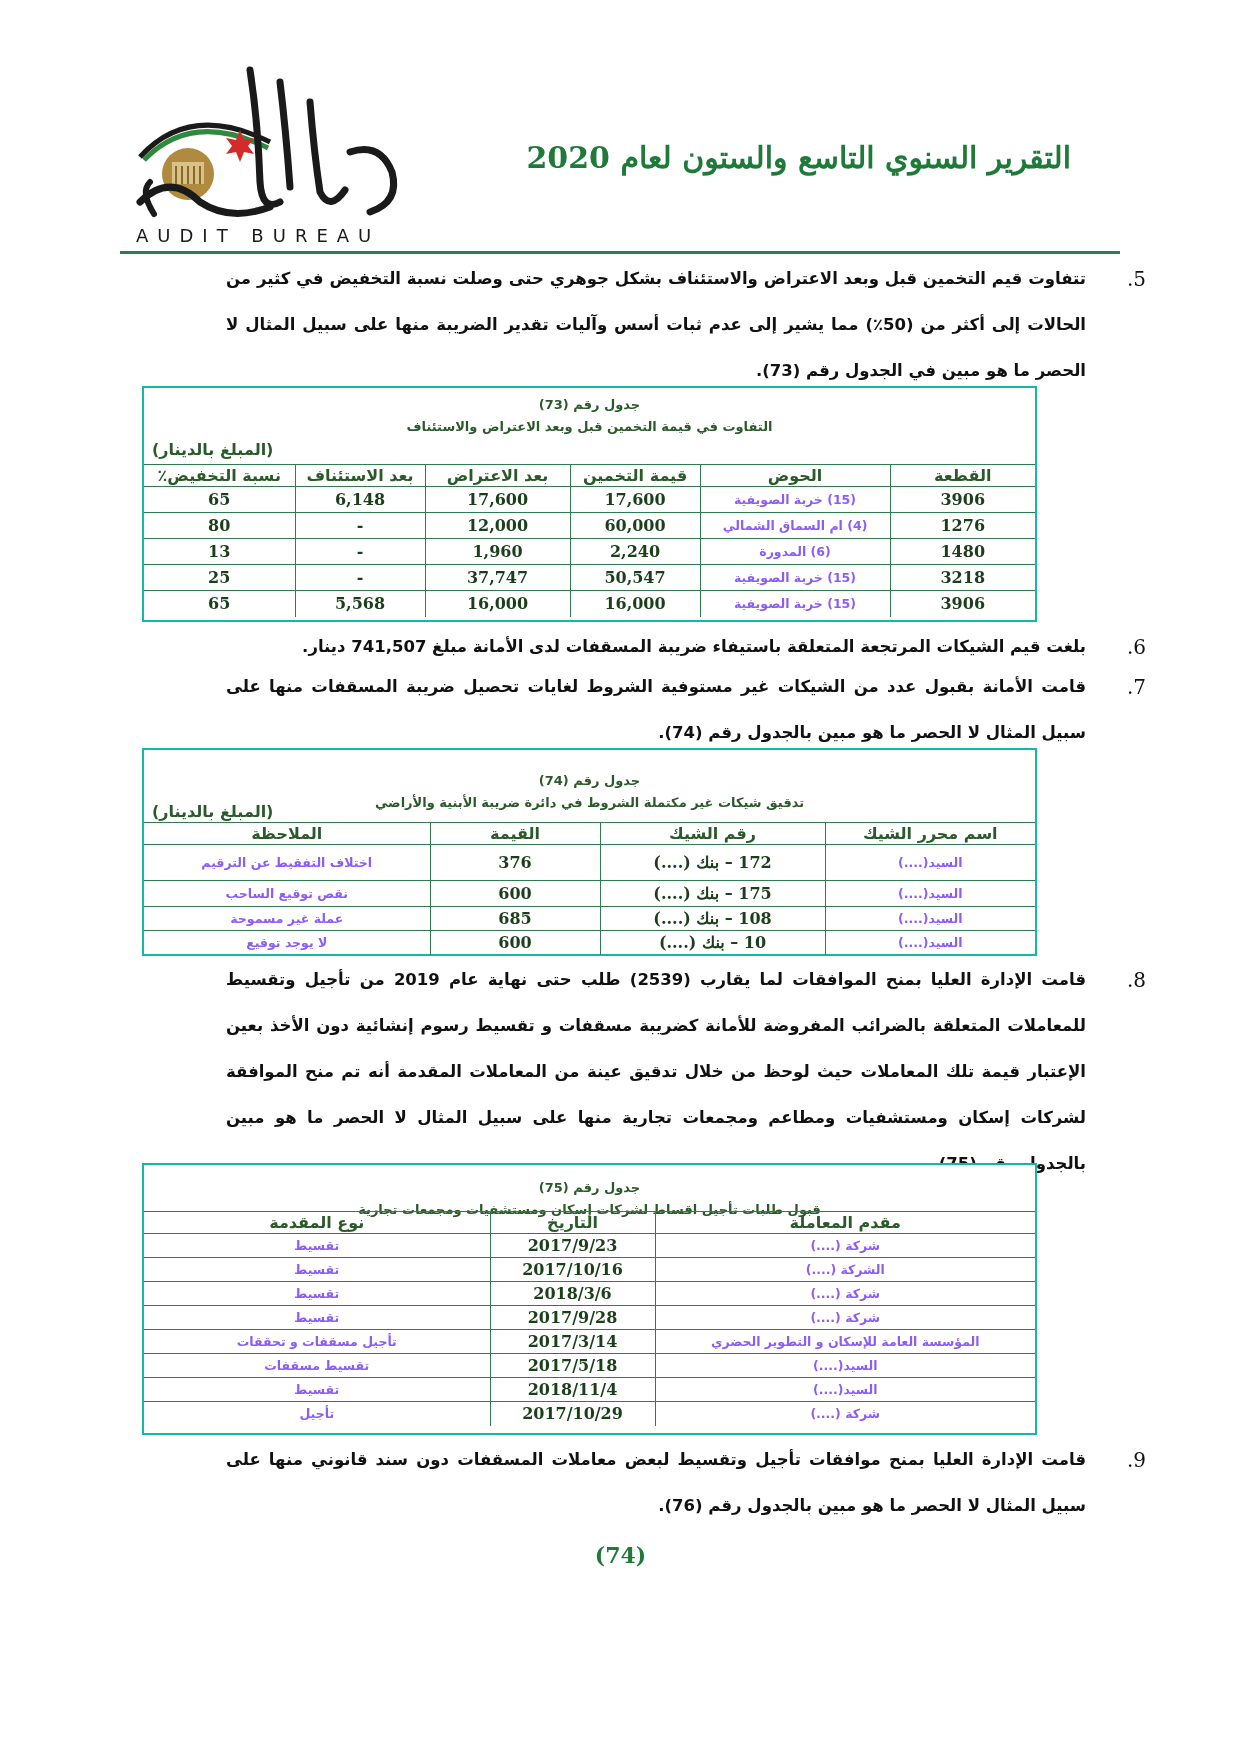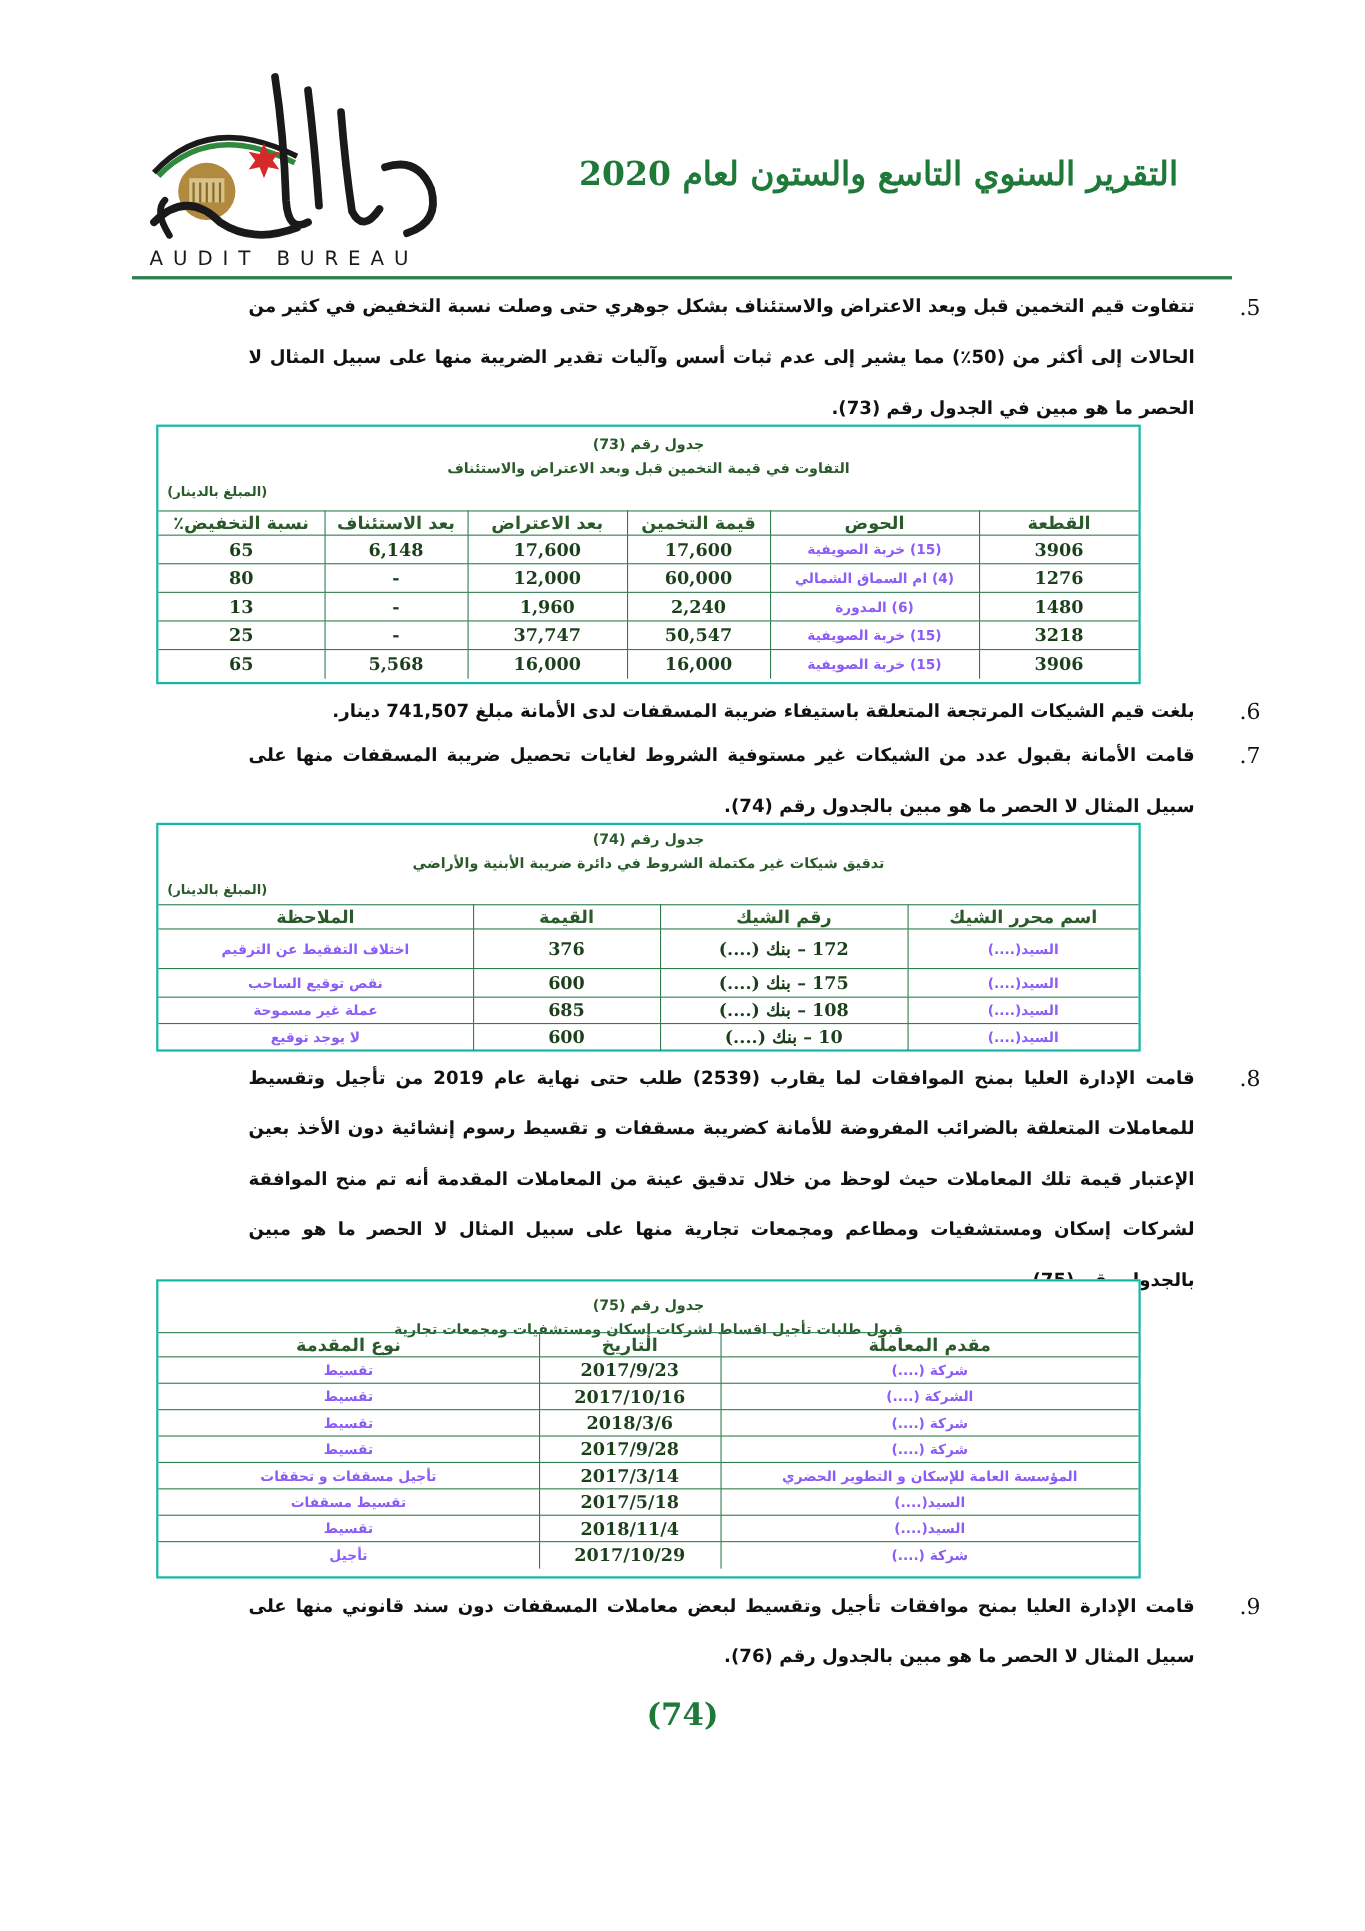--- a/index.html
+++ b/index.html
@@ -20,34 +20,34 @@
   .para { position: absolute; right: 155px; width: 860px; direction: rtl; text-align: justify;
           font-family: "DejaVu Sans", sans-serif; font-weight: bold; font-size: 16.5px;
           line-height: 46px; color: #111; }
   .para-num { position: absolute; right: -60px; top: 0; font-family: "DejaVu Serif", serif;
               font-weight: normal; font-size: 20px; direction: ltr; }
   .para-text { display: block; }
 
   
   .tbl-wrap { position: absolute; border: 2px solid #14b8a6; box-sizing: border-box; direction: rtl; background: #fff; }
   .tbl-title { text-align: center; font-weight: bold; font-size: 13px; color: #2a5a2a; line-height: 22px; }
-  .tbl-unit { position: absolute; left: 8px; font-weight: bold; font-size: 12px; color: #2a5a2a; }
+  .tbl-unit { position: absolute; left: 8px; font-weight: bold; font-size: 16px; color: #2a5a2a; }
   table { border-collapse: collapse; width: 100%; direction: rtl; }
   th, td { border: 1.5px solid #2f7d4e; text-align: center; padding: 0; }
   th { font-size: 16px; font-weight: bold; color: #2a5a2a; }
   td { font-size: 15px; font-weight: bold; color: #1a3f1a; }
   td.num { font-family: "DejaVu Serif", serif; font-size: 16px; color: #1a3f1a; }
   td.txt { font-family: "DejaVu Sans", sans-serif; font-size: 12.5px; color: #8b5cf6; }
   table tr:first-child th { border-top: 1.5px solid #2f7d4e; }
   table th:first-child, table td:first-child { border-right: none; }
   table th:last-child, table td:last-child { border-left: none; }
   table tr:last-child td { border-bottom: none; }
 
   .page-number { position: absolute; left: 0; width: 1241px; top: 1542px; text-align: center;
-                 font-family: "DejaVu Serif", serif; font-weight: bold; font-size: 28px; color: #1f7a3a; direction: ltr; }
+                 font-family: "DejaVu Serif", serif; font-weight: bold; font-size: 22px; color: #1f7a3a; direction: ltr; }
 </style>
 </head>
 <body>
 
 <div class="header">
   <div class="logo">
     <svg width="290" height="170" viewBox="0 0 290 170">
 
       <path d="M10 95 Q 60 40 140 80" stroke="#1a1a1a" stroke-width="5" fill="none"></path>
       <path d="M14 98 Q 62 48 138 86" stroke="#2f8a3e" stroke-width="5" fill="none"></path>
@@ -149,21 +149,21 @@
 <div class="para" style="top:624px;">
   <span class="para-num">.6</span>
   <span class="para-text" style="text-align:right;">بلغت قيم الشيكات المرتجعة المتعلقة باستيفاء ضريبة المسقفات لدى الأمانة مبلغ 741,507 دينار.</span>
 </div>
 <div class="para" style="top:664px;">
   <span class="para-num">.7</span>
   <span class="para-text">قامت الأمانة بقبول عدد من الشيكات غير مستوفية الشروط لغايات تحصيل ضريبة المسقفات منها على سبيل المثال لا الحصر ما هو مبين بالجدول رقم (74).</span>
 </div>
 
 <div class="tbl-wrap" style="left:142px; top:748px; width:895px; height:208px;">
-  <div class="tbl-title" style="margin-top:3px;text-align:center;">جدول رقم (74)</div>
+  <div class="tbl-title" style="margin-top:20px;text-align:center;">جدول رقم (74)</div>
   <div class="tbl-title">تدقيق شيكات غير مكتملة الشروط في دائرة ضريبة الأبنية والأراضي</div>
   <div class="tbl-unit" style="top:52px;">(المبلغ بالدينار)</div>
   <table style="position:absolute; left:0; top:72px; width:891px;">
     <colgroup>
         <col style="width:210px">
         <col style="width:225px">
         <col style="width:170px">
         <col style="width:286px">
       </colgroup>
     <tbody>

